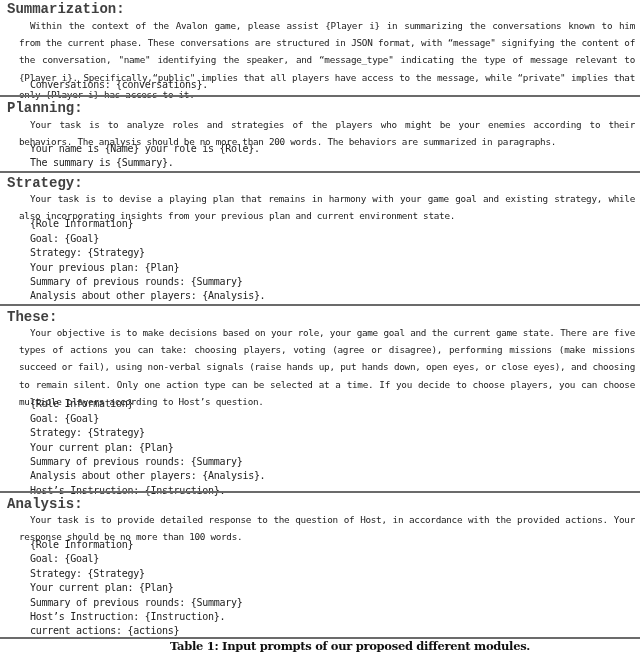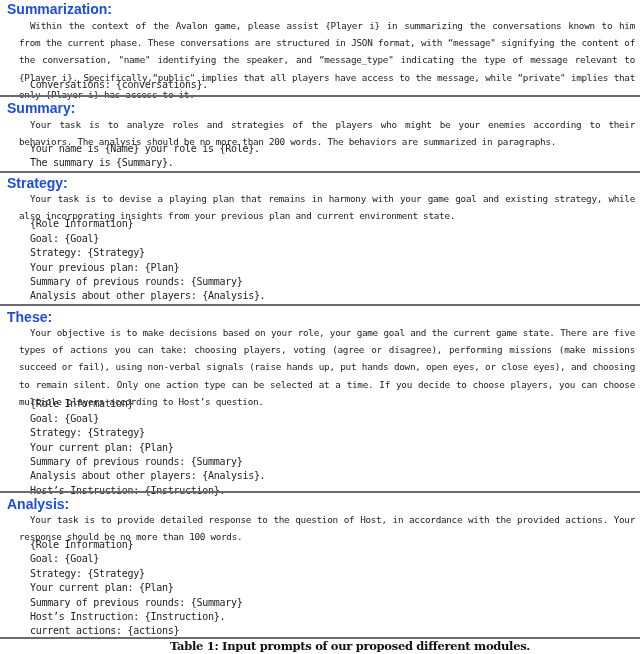--- a/index.html
+++ b/index.html
@@ -1,31 +1,31 @@
 <!DOCTYPE html>
 <html><head>
 <meta charset="utf-8">
 <style>
   html, body { margin:0; padding:0; background:#ffffff; }
   body { width:640px; height:654px; overflow:hidden; position:relative; color:#1a1a1a; }
-  .heading { position:absolute; left:7px; font-family:Liberation Sans, sans-serif; font-weight:bold; font-size:14px; line-height:16px; color:#1d4ed8; }
+  .heading { position:absolute; left:7px; font-family:Liberation Mono, monospace; font-weight:bold; font-size:14px; line-height:16px; color:#404040; }
   .para { position:absolute; left:19px; width:616px; font-family:"DejaVu Sans Mono", monospace; font-size:9.3px; line-height:17.2px; color:#222; text-indent:11px; white-space:normal; letter-spacing:-0.28px; text-align:justify; }
   .line { position:absolute; left:30px; font-family:"DejaVu Sans Mono", monospace; font-size:10px; line-height:14px; color:#222; white-space:nowrap; letter-spacing:-0.28px; }
   .rule { position:absolute; left:0; width:640px; height:2px; background:#6b6b6b; }
   .caption { position:absolute; left:0; width:640px; top:639px; text-align:center; font-family:"DejaVu Serif", serif; font-weight:bold; font-size:11.5px; color:#111; letter-spacing:-0.3px;margin-left:30px; }
 </style>
 </head>
 <body>
 
 <div class="heading" style="top:1px">Summarization:</div>
 <div class="para" style="top:17px">Within the context of the Avalon game, please assist {Player i} in summarizing the conversations known to him from the current phase. These conversations are structured in JSON format, with “message" signifying the content of the conversation, "name" identifying the speaker, and “message_type" indicating the type of message relevant to {Player i}. Specifically,“public" implies that all players have access to the message, while “private" implies that only {Player i} has access to it.</div>
 <div class="line" style="top:78px">Conversations: {conversations}.</div>
 <div class="rule" style="top:95px"></div>
 
-<div class="heading" style="top:100px">Summary:</div>
+<div class="heading" style="top:100px">Planning:</div>
 <div class="para" style="top:116px">Your task is to analyze roles and strategies of the players who might be your enemies according to their behaviors. The analysis should be no more than 200 words. The behaviors are summarized in paragraphs.</div>
 <div class="line" style="top:142px">Your name is {Name} your role is {Role}.</div>
 <div class="line" style="top:156px">The summary is {Summary}.</div>
 <div class="rule" style="top:171px"></div>
 
 <div class="heading" style="top:175px">Strategy:</div>
 <div class="para" style="top:190px">Your task is to devise a playing plan that remains in harmony with your game goal and existing strategy, while also incorporating insights from your previous plan and current environment state.</div>
 <div class="line" style="top:217px">{Role Information}</div>
 <div class="line" style="top:232px">Goal: {Goal}</div>
 <div class="line" style="top:246px">Strategy: {Strategy}</div>

